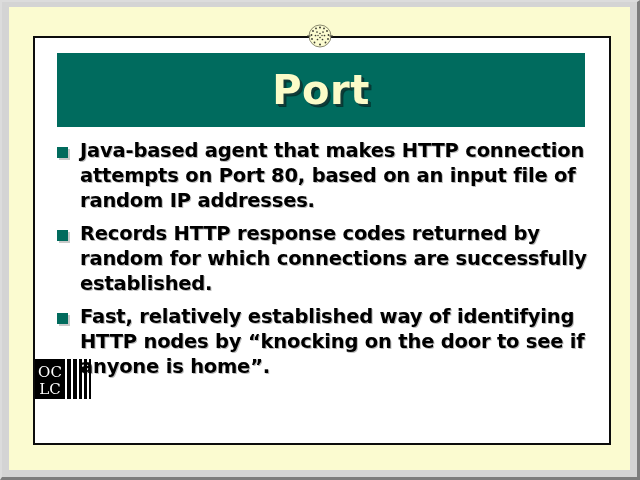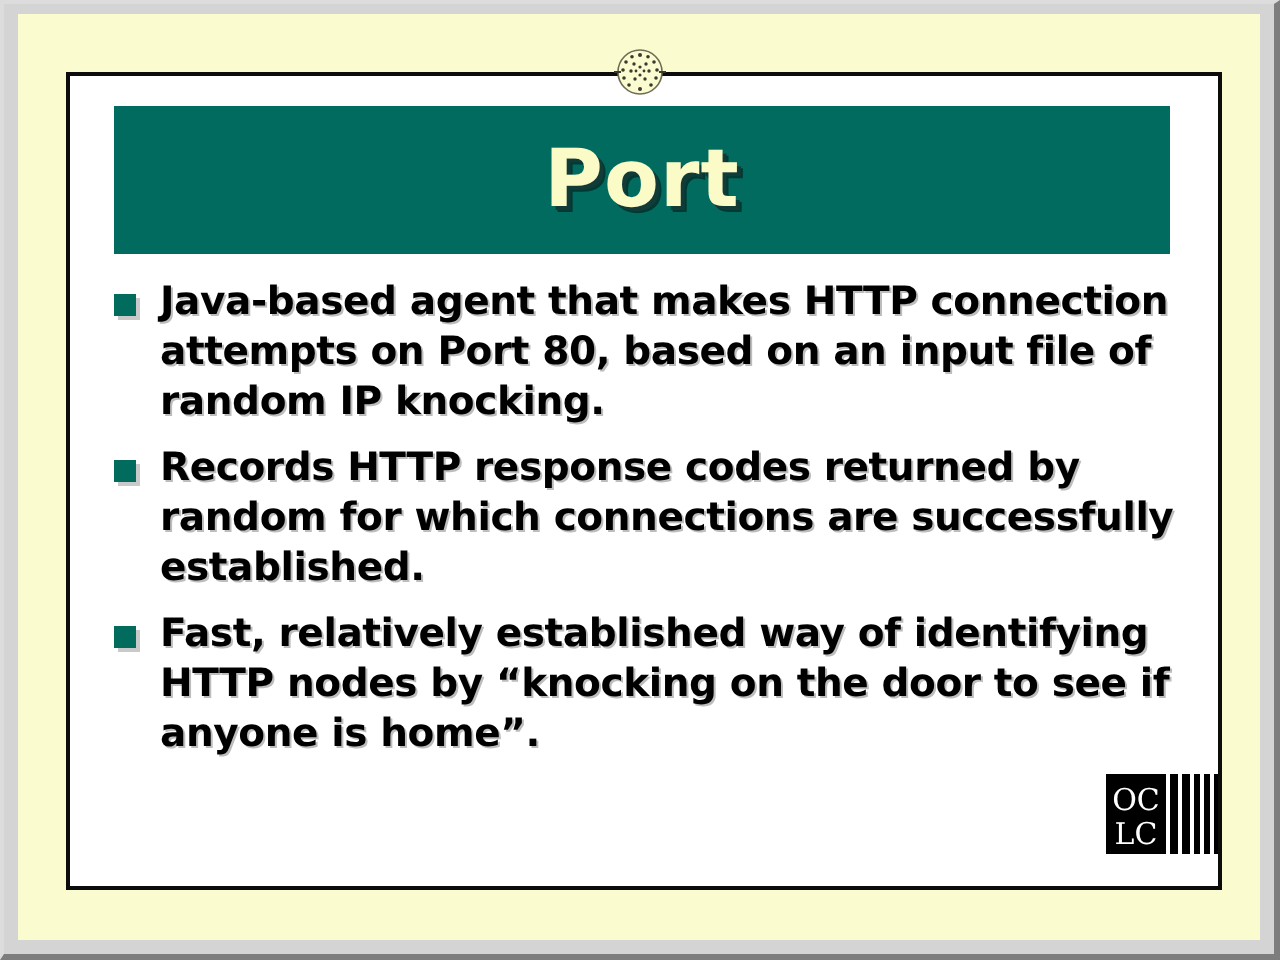--- a/index.html
+++ b/index.html
@@ -114,23 +114,23 @@
     color: #000000;
     text-shadow: 1px 1px 0 #bdbdbd;
     letter-spacing: -0.2px;
   }
 
   
   #logo-wrap {
     position: absolute;
     left: 0;
     right: 0;
-    bottom: 16px;
+    bottom: 44px;
     display: flex;
-    justify-content: flex-end;
+    justify-content: flex-start;
   }
   #oclc-logo { display: block; }
 </style>
 </head>
 <body>
 
 <div id="slide-window">
 
   <div id="slide-mat">
 
@@ -168,21 +168,21 @@
     <div id="slide-canvas">
 
       <div id="title-band">
         <span id="title-text">Port</span>
       </div>
 
       <div id="bullet-list">
 
         <div class="bullet-item">
           <span class="bullet-marker"></span>
-          <span class="bullet-text">Java-based agent that makes HTTP connection attempts on Port 80, based on an input file of random IP knocking.</span>
+          <span class="bullet-text">Java-based agent that makes HTTP connection attempts on Port 80, based on an input file of random IP addresses.</span>
         </div>
 
         <div class="bullet-item">
           <span class="bullet-marker"></span>
           <span class="bullet-text">Records HTTP response codes returned by random for which connections are successfully established.</span>
         </div>
 
         <div class="bullet-item">
           <span class="bullet-marker"></span>
           <span class="bullet-text">Fast, relatively established way of identifying HTTP nodes by “knocking on the door to see if anyone is home”.</span>

